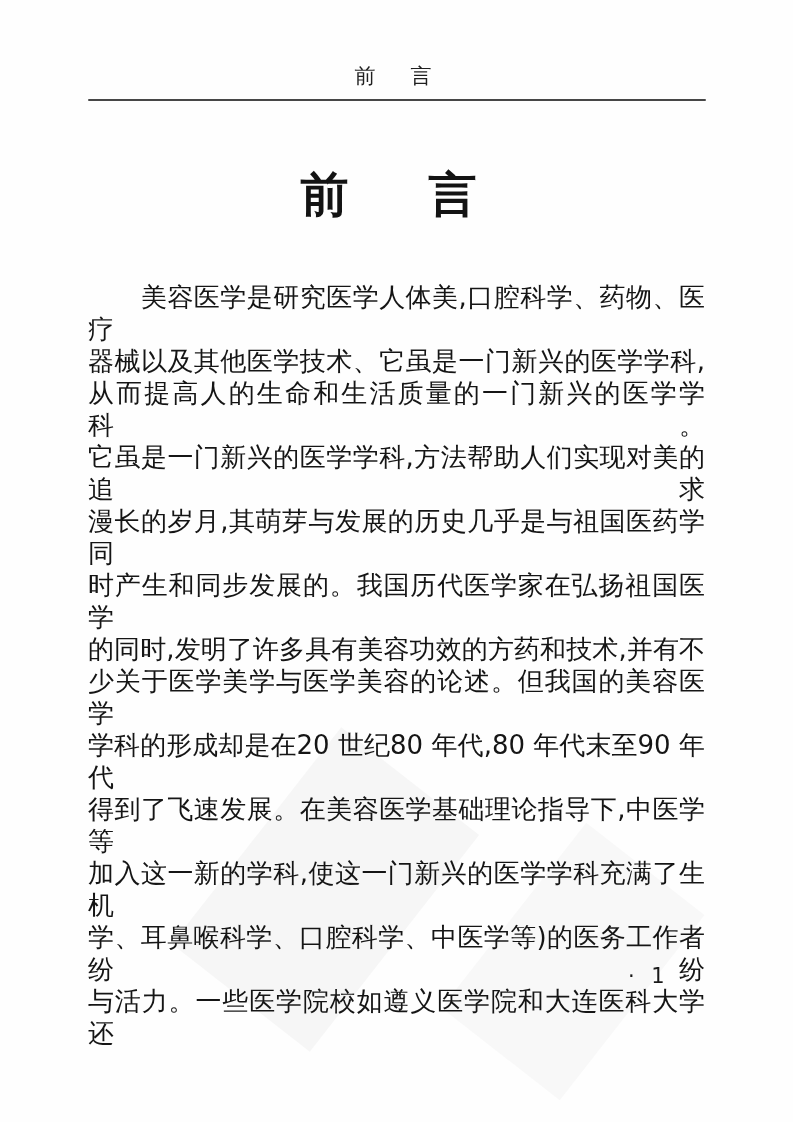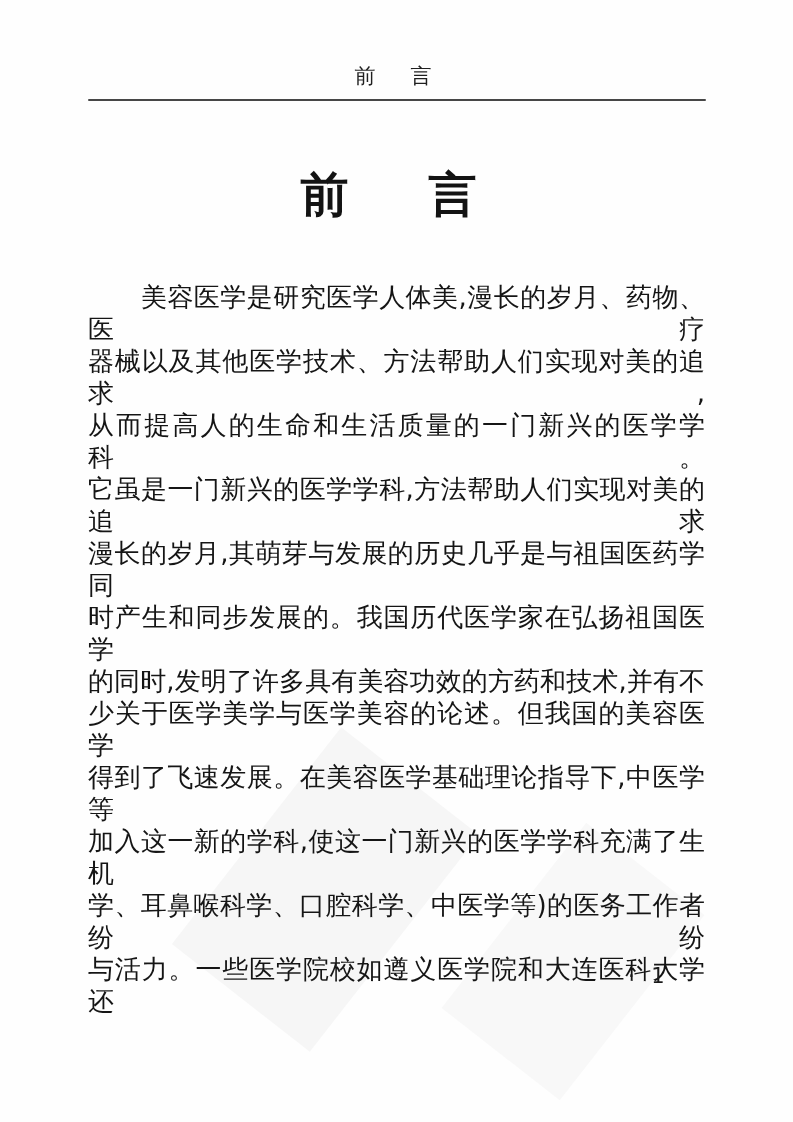--- a/index.html
+++ b/index.html
@@ -93,28 +93,29 @@
   <div class="watermark wm2"></div>
 
   <div class="content-layer">
     <div class="running-header">前　言</div>
 
     <div class="header-rule"></div>
 
     <h1 class="chapter-title">前　言</h1>
 
     <div class="body-text" id="body-lines">
-        <div class="line">　　美容医学是研究医学人体美,漫长的岁月、药物、医疗</div>
-        <div class="line">器械以及其他医学技术、方法帮助人们实现对美的追求,</div>
+        <div class="line">　　美容医学是研究医学人体美,口腔科学、药物、医疗</div>
+        <div class="line">器械以及其他医学技术、它虽是一门新兴的医学学科,</div>
         <div class="line">从而提高人的生命和生活质量的一门新兴的医学学科。</div>
         <div class="line">它虽是一门新兴的医学学科,方法帮助人们实现对美的追求</div>
         <div class="line">漫长的岁月,其萌芽与发展的历史几乎是与祖国医药学同</div>
         <div class="line">时产生和同步发展的。我国历代医学家在弘扬祖国医学</div>
         <div class="line">的同时,发明了许多具有美容功效的方药和技术,并有不</div>
         <div class="line">少关于医学美学与医学美容的论述。但我国的美容医学</div>
+        <div class="line">学科的形成却是在20 世纪80 年代,80 年代末至90 年代</div>
         <div class="line">得到了飞速发展。在美容医学基础理论指导下,中医学等</div>
         <div class="line">加入这一新的学科,使这一门新兴的医学学科充满了生机</div>
         <div class="line">学、耳鼻喉科学、口腔科学、中医学等)的医务工作者纷纷</div>
         <div class="line">与活力。一些医学院校如遵义医学院和大连医科大学还</div>
       </div>
   </div>
 
   <div class="page-number">· 1 ·</div>
 
 </div>

